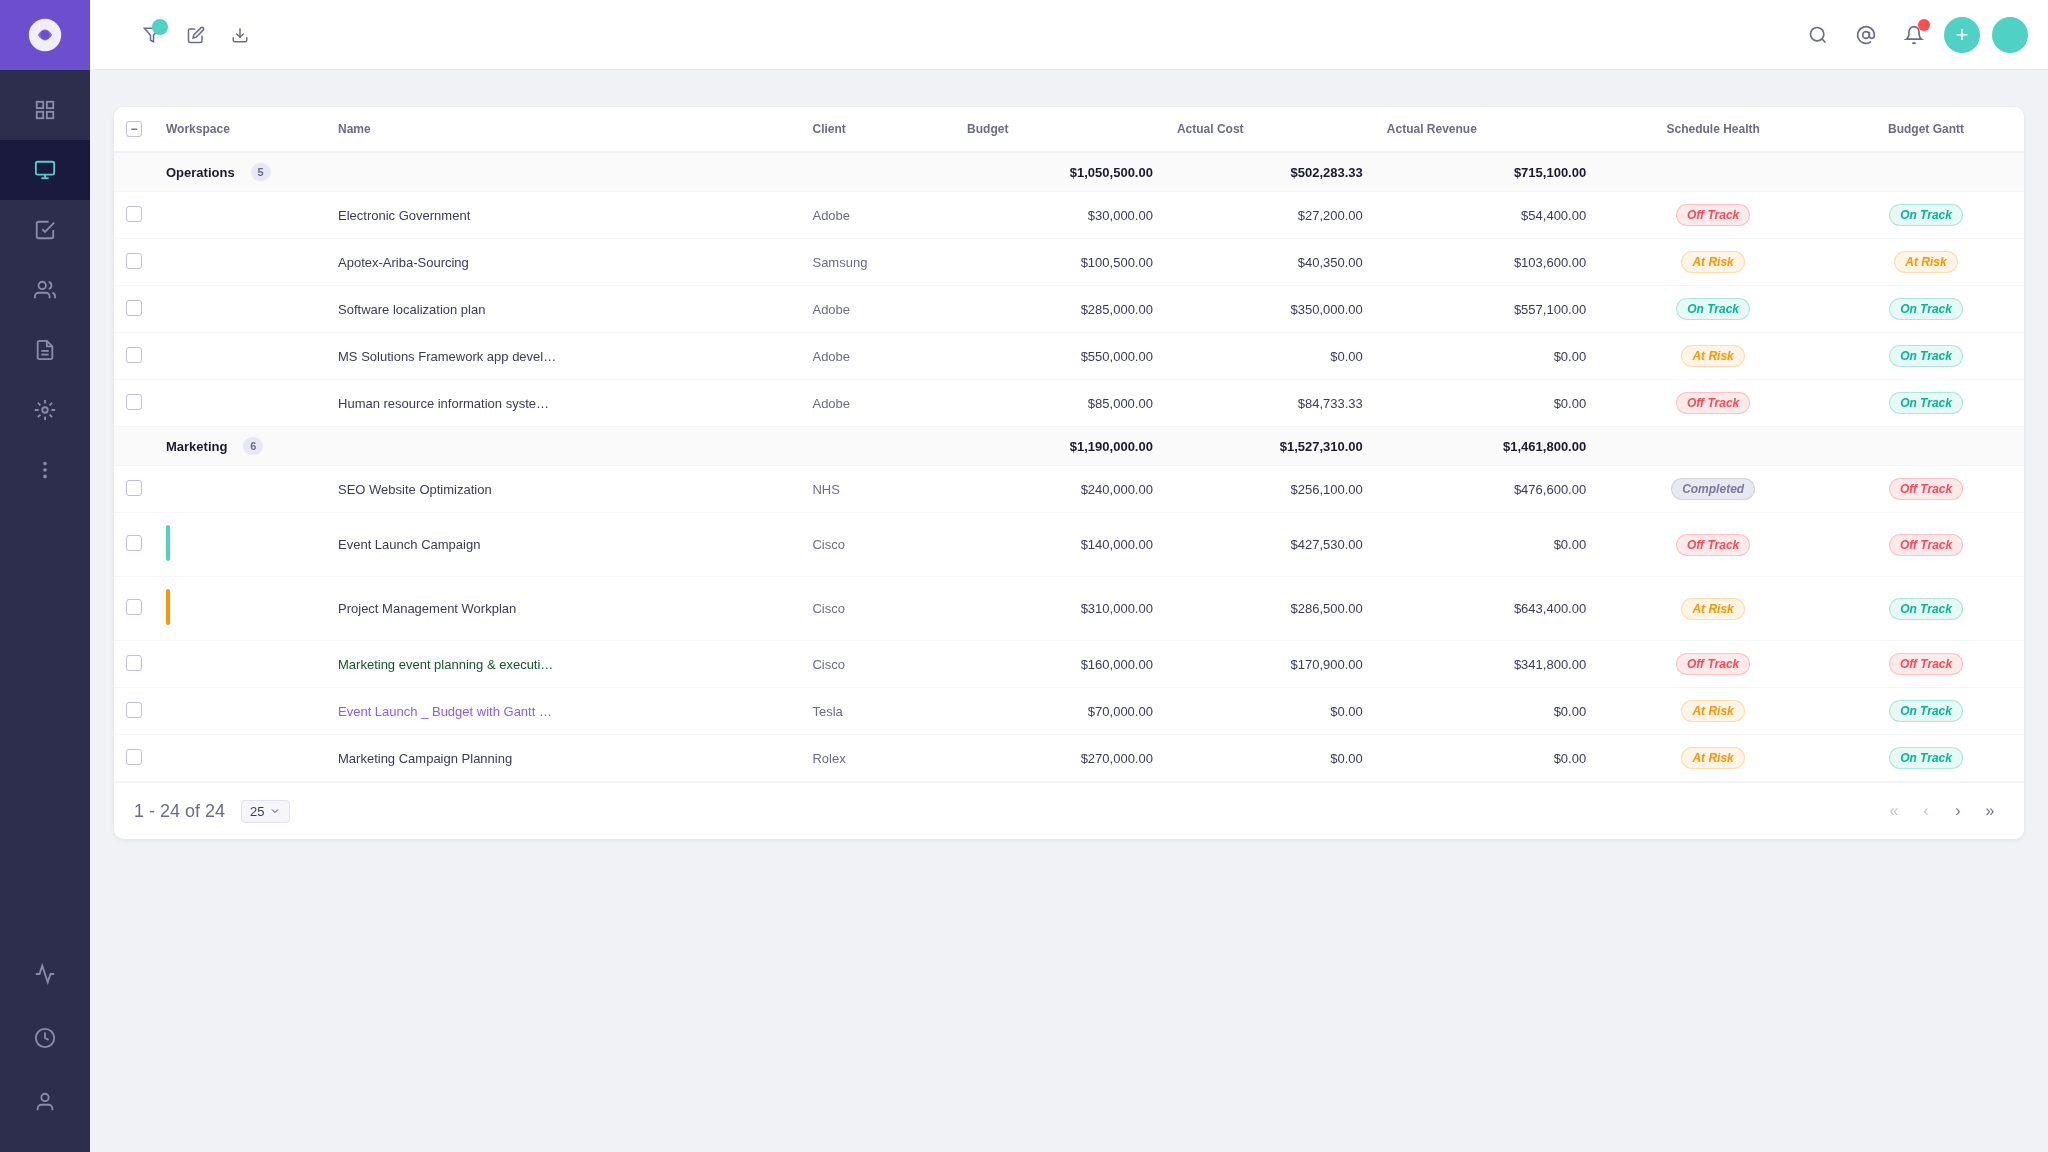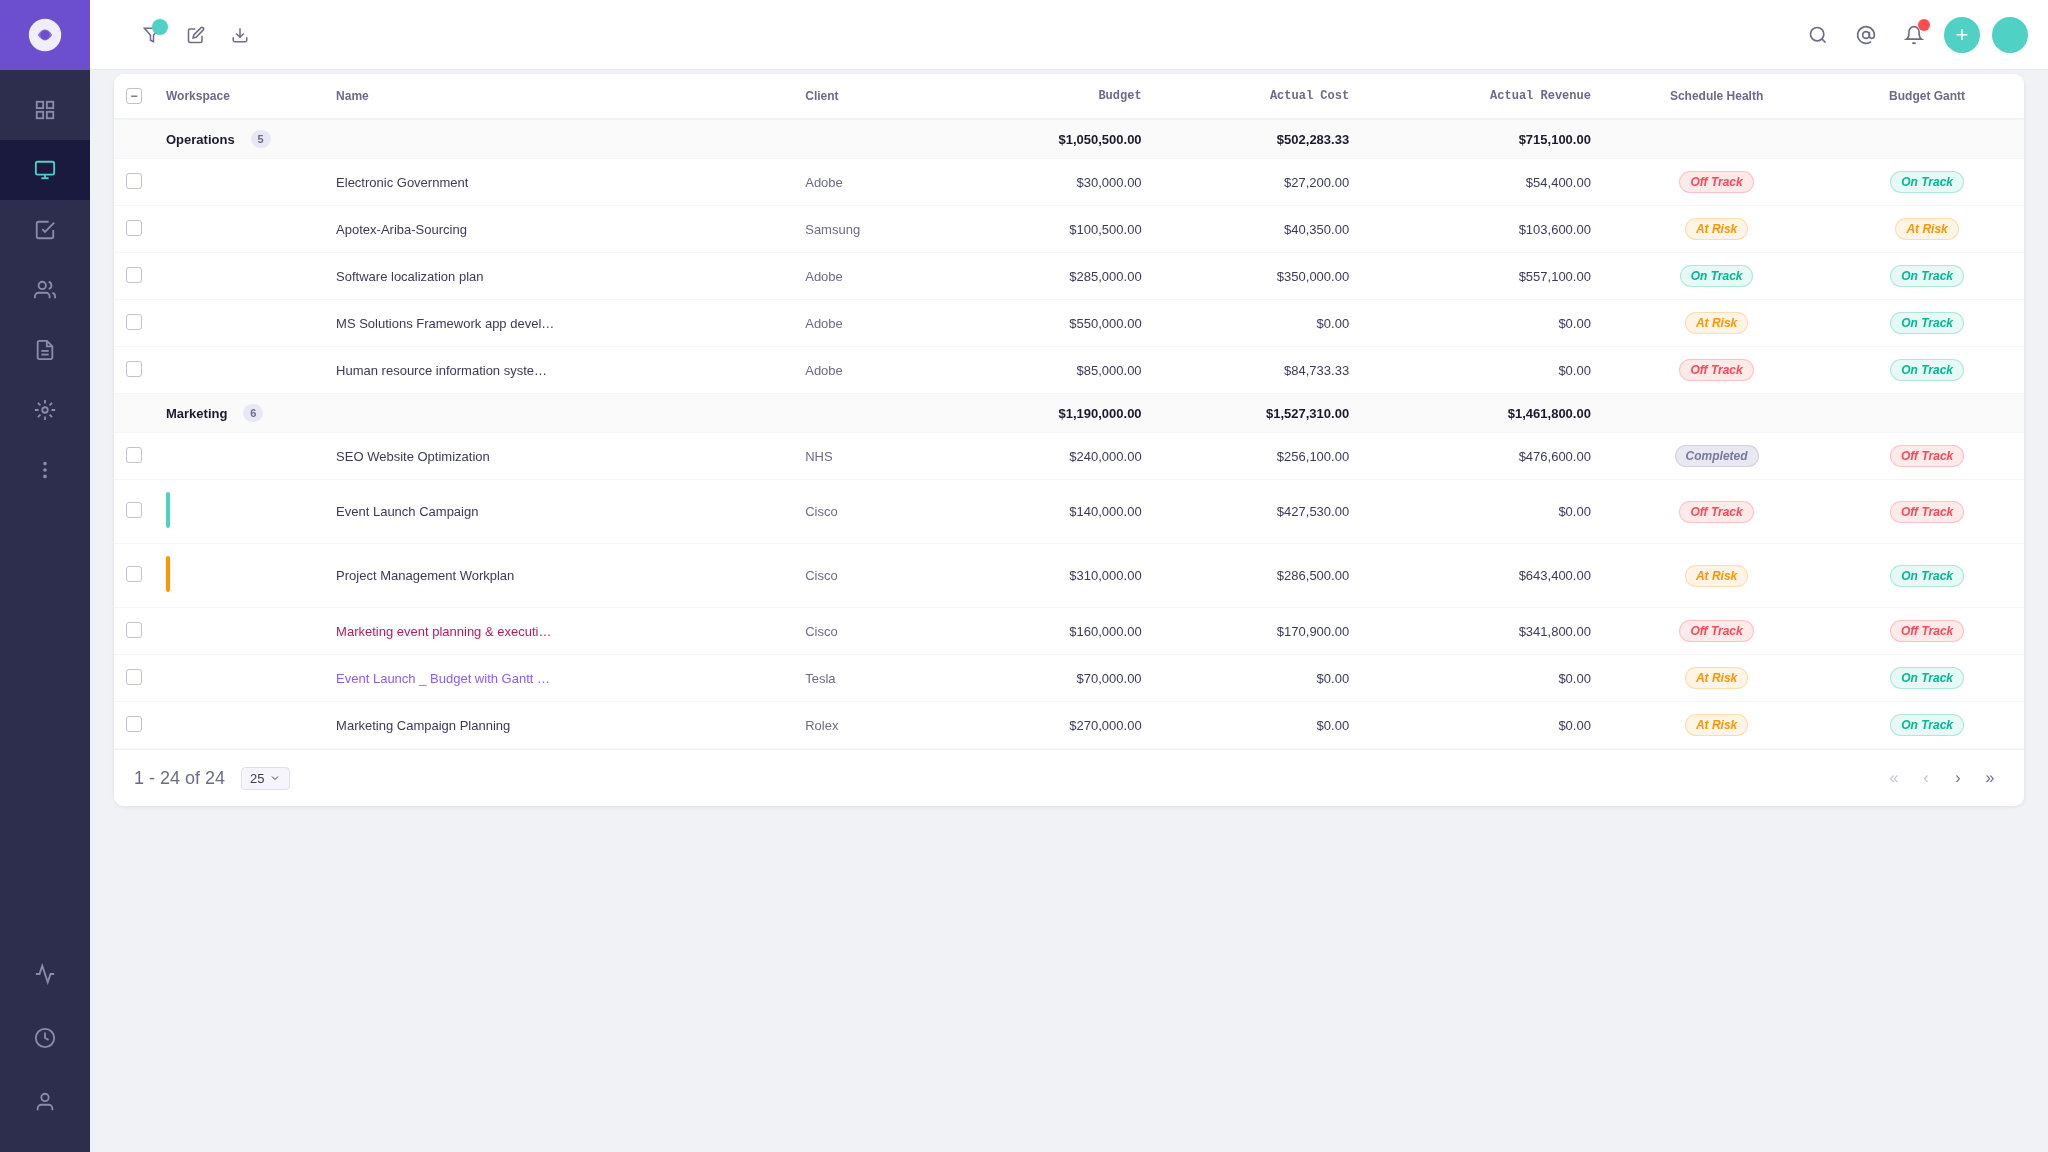--- a/index.html
+++ b/index.html
@@ -155,21 +155,21 @@
       color: #fff;
       font-size: 13px;
       font-weight: 700;
       cursor: pointer;
     }
 
     
     .content {
       flex: 1;
       overflow: auto;
-      padding: 4px 24px;
+      padding: 37px 24px;
       background: #f0f2f5;
     }
 
     
     .table-container {
       background: #fff;
       border-radius: 10px;
       overflow: hidden;
       box-shadow: 0 1px 4px rgba(0,0,0,0.08);
     }
@@ -191,21 +191,21 @@
     thead th {
       padding: 14px 12px;
       text-align: left;
       font-weight: 600;
       color: #6b6b8a;
       font-size: 12px;
       white-space: nowrap;
       background: #fff;
     }
 
-    thead th.right { text-align: right; font-family: Liberation Mono, monospace; }
+    thead th.right { text-align: left; }
     thead th.center { text-align: center; }
 
     tbody tr {
       border-bottom: 1px solid #f5f5fa;
     }
 
     tbody td {
       padding: 12px 12px;
       color: #3a3a5c;
       font-size: 13px;
@@ -652,21 +652,21 @@
       </td>
       <td class="center">
         <span class="badge-pill badge-on-track">On Track</span>
       </td>
     </tr>
               <tr>
       <td class="checkbox-cell">
         <span class="checkbox"></span>
       </td>
       <td></td>
-      <td style="cursor:pointer; color:#be185d;">Marketing event planning &amp; executi…</td>
+      <td style="cursor:pointer; color:#14532d;">Marketing event planning &amp; executi…</td>
       <td style="color:#6b6b8a;">Cisco</td>
       <td class="right">$160,000.00</td>
       <td class="right">$170,900.00</td>
       <td class="right">$341,800.00</td>
       <td class="center">
         <span class="badge-pill badge-off-track">Off Track</span>
       </td>
       <td class="center">
         <span class="badge-pill badge-off-track">Off Track</span>
       </td>

